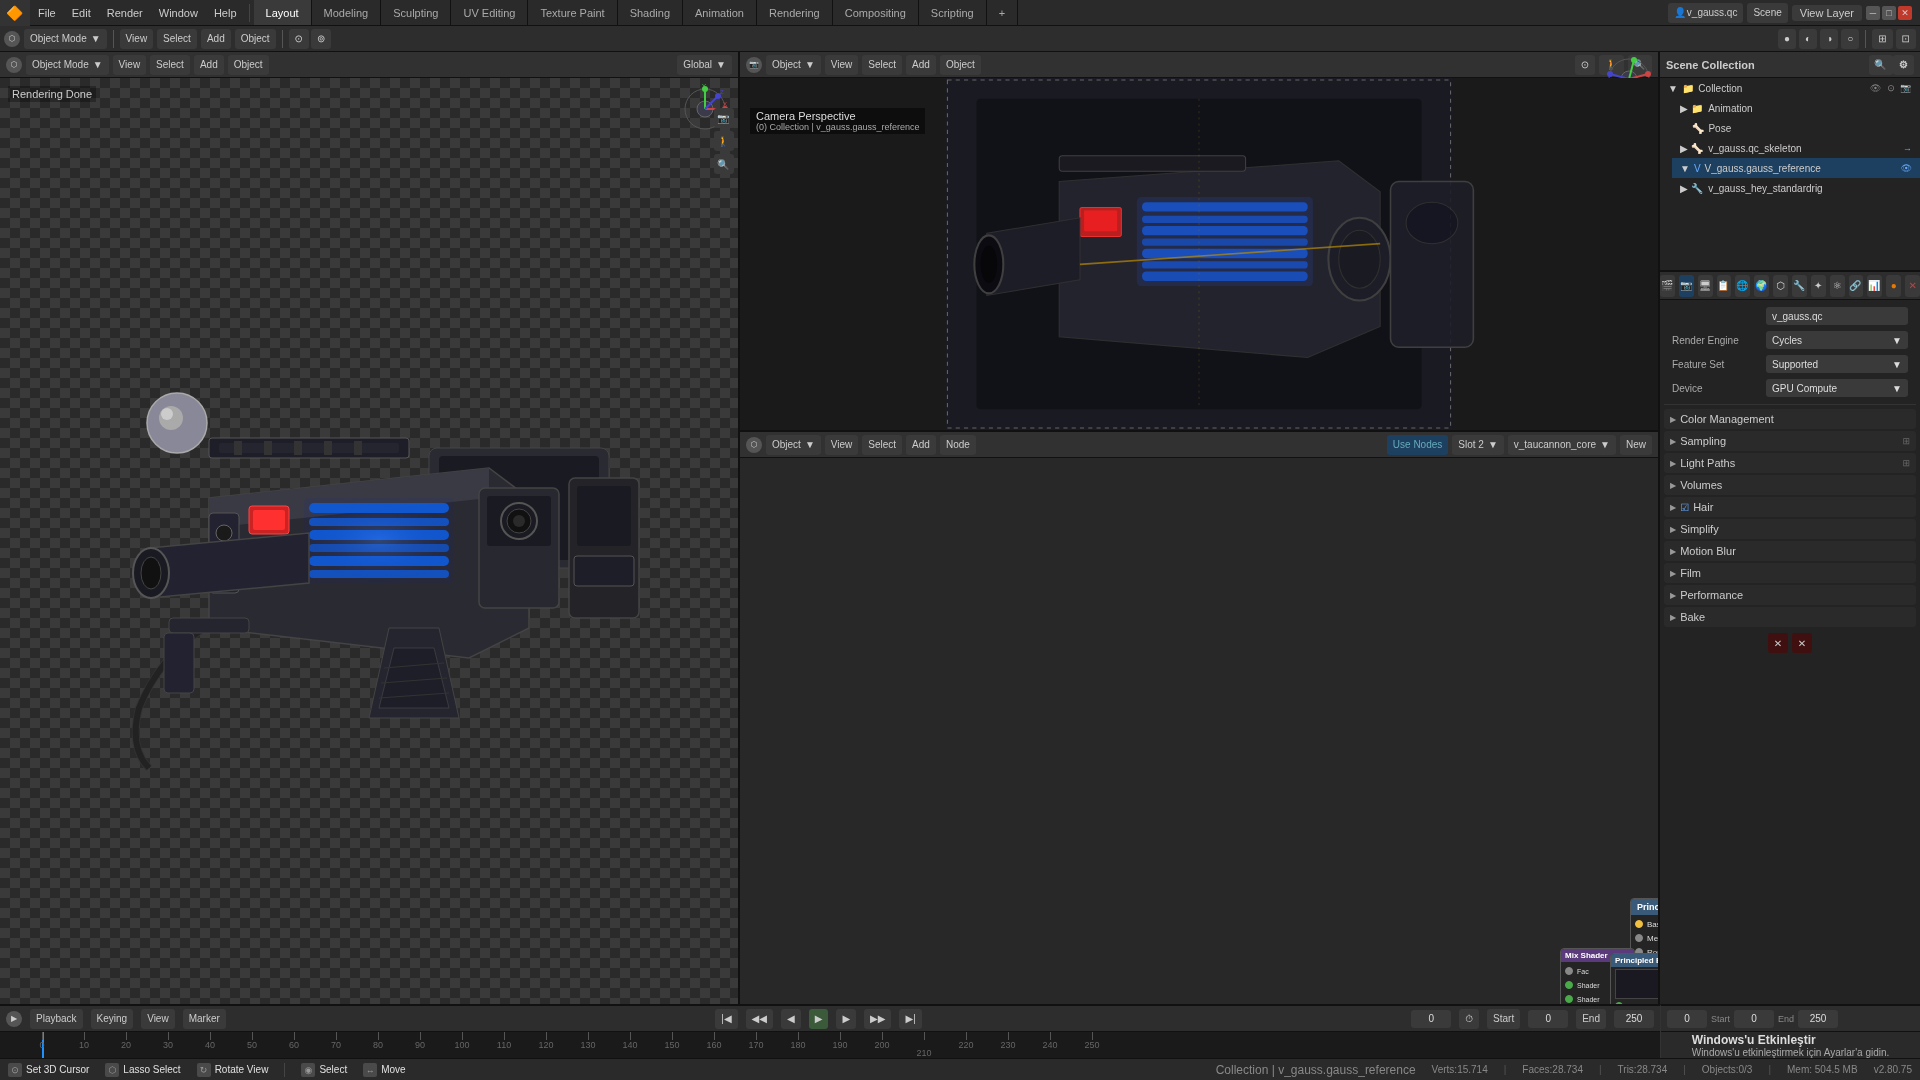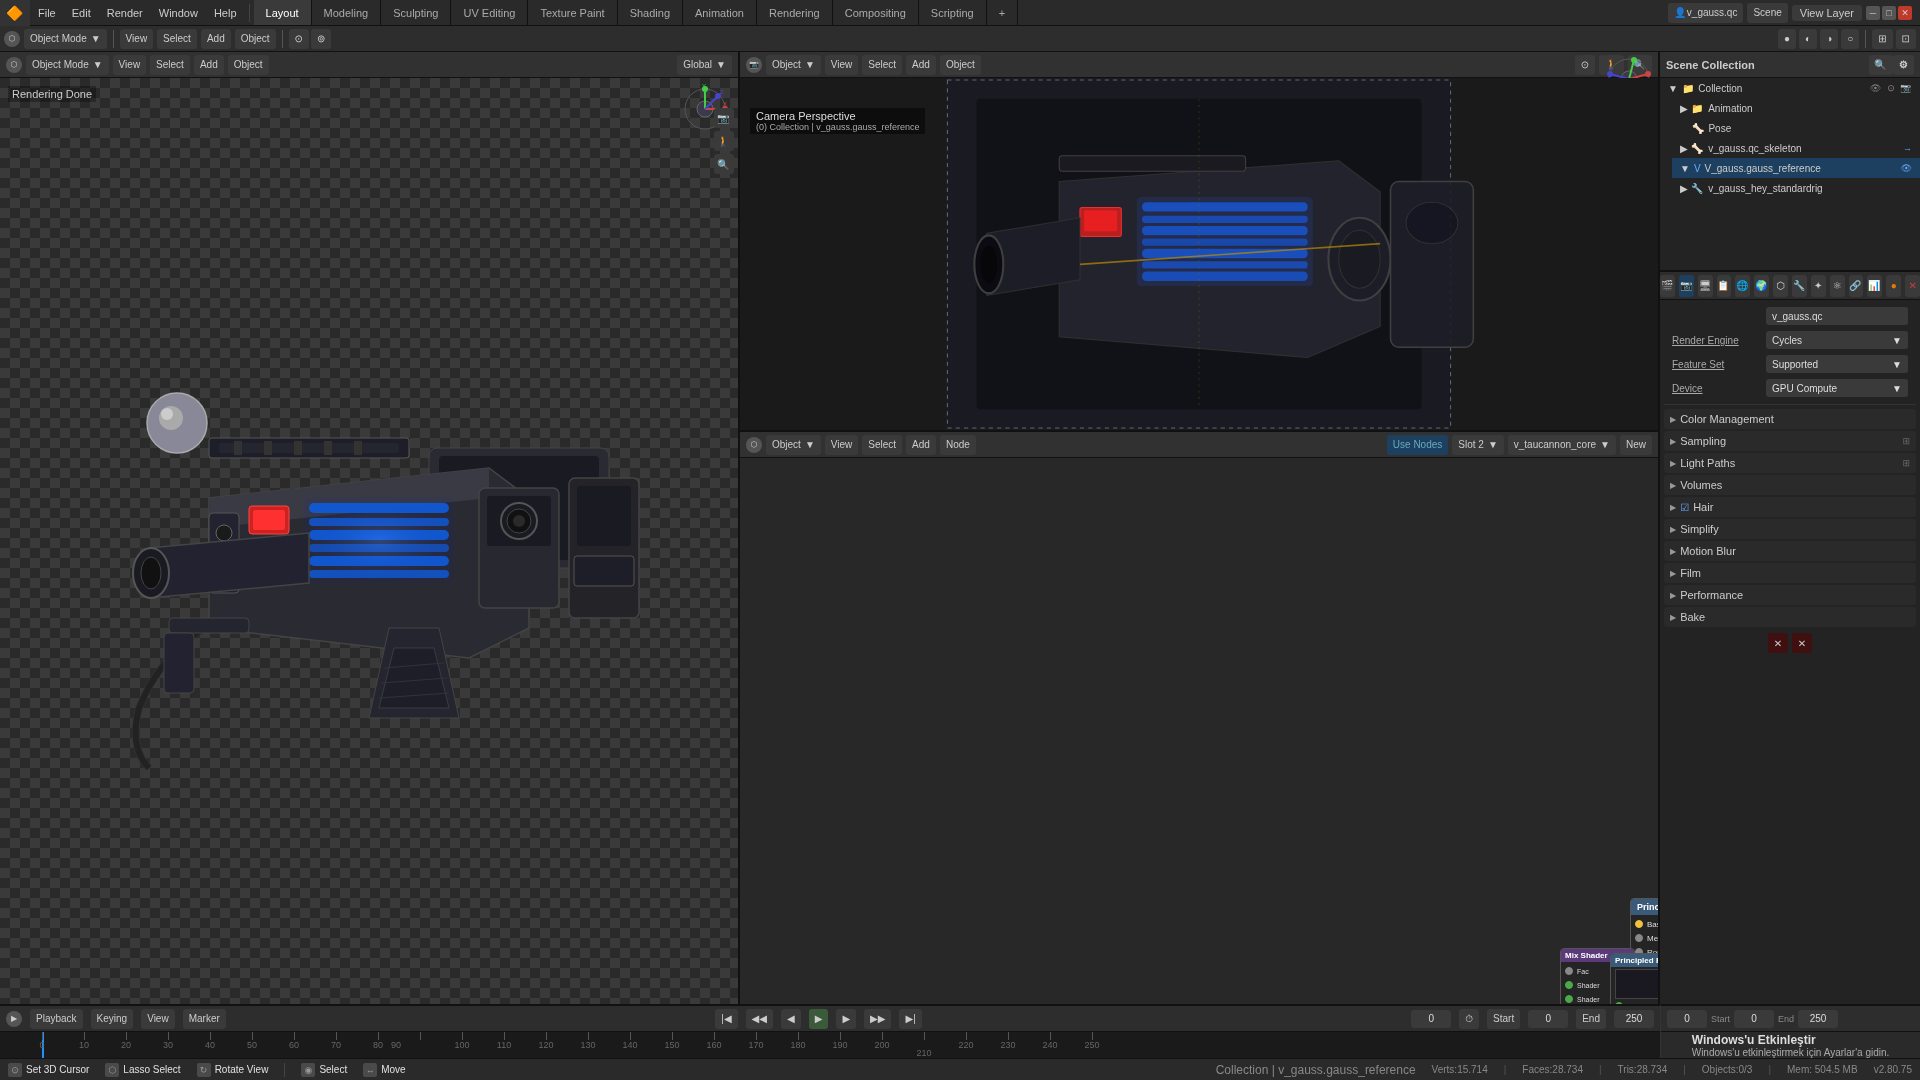--- a/index.html
+++ b/index.html
@@ -384,21 +384,20 @@
       align-items: center;
       padding: 3px 8px;
       font-size: 10px;
       gap: 4px;
     }
 
     .prop-label {
       color: #aaa;
       width: 90px;
       flex-shrink: 0;
-      text-decoration: underline;
     }
 
     .prop-value {
       flex: 1;
       background: #3a3a3a;
       border-radius: 3px;
       padding: 2px 6px;
       color: #ddd;
       font-size: 10px;
       height: 18px;
@@ -1276,21 +1275,21 @@
       <div class="timeline-label" style="left:210px;">40</div>
       <div class="timeline-tick" style="left:252px;"></div>
       <div class="timeline-label" style="left:252px;">50</div>
       <div class="timeline-tick" style="left:294px;"></div>
       <div class="timeline-label" style="left:294px;">60</div>
       <div class="timeline-tick" style="left:336px;"></div>
       <div class="timeline-label" style="left:336px;">70</div>
       <div class="timeline-tick" style="left:378px;"></div>
       <div class="timeline-label" style="left:378px;">80</div>
       <div class="timeline-tick" style="left:420px;"></div>
-      <div class="timeline-label" style="left:396px;">90</div>
+      <div class="timeline-label" style="left:420px;">90</div>
       <div class="timeline-tick" style="left:462px;"></div>
       <div class="timeline-label" style="left:462px;">100</div>
       <div class="timeline-tick" style="left:504px;"></div>
       <div class="timeline-label" style="left:504px;">110</div>
       <div class="timeline-tick" style="left:546px;"></div>
       <div class="timeline-label" style="left:546px;">120</div>
       <div class="timeline-tick" style="left:588px;"></div>
       <div class="timeline-label" style="left:588px;">130</div>
       <div class="timeline-tick" style="left:630px;"></div>
       <div class="timeline-label" style="left:630px;">140</div>

